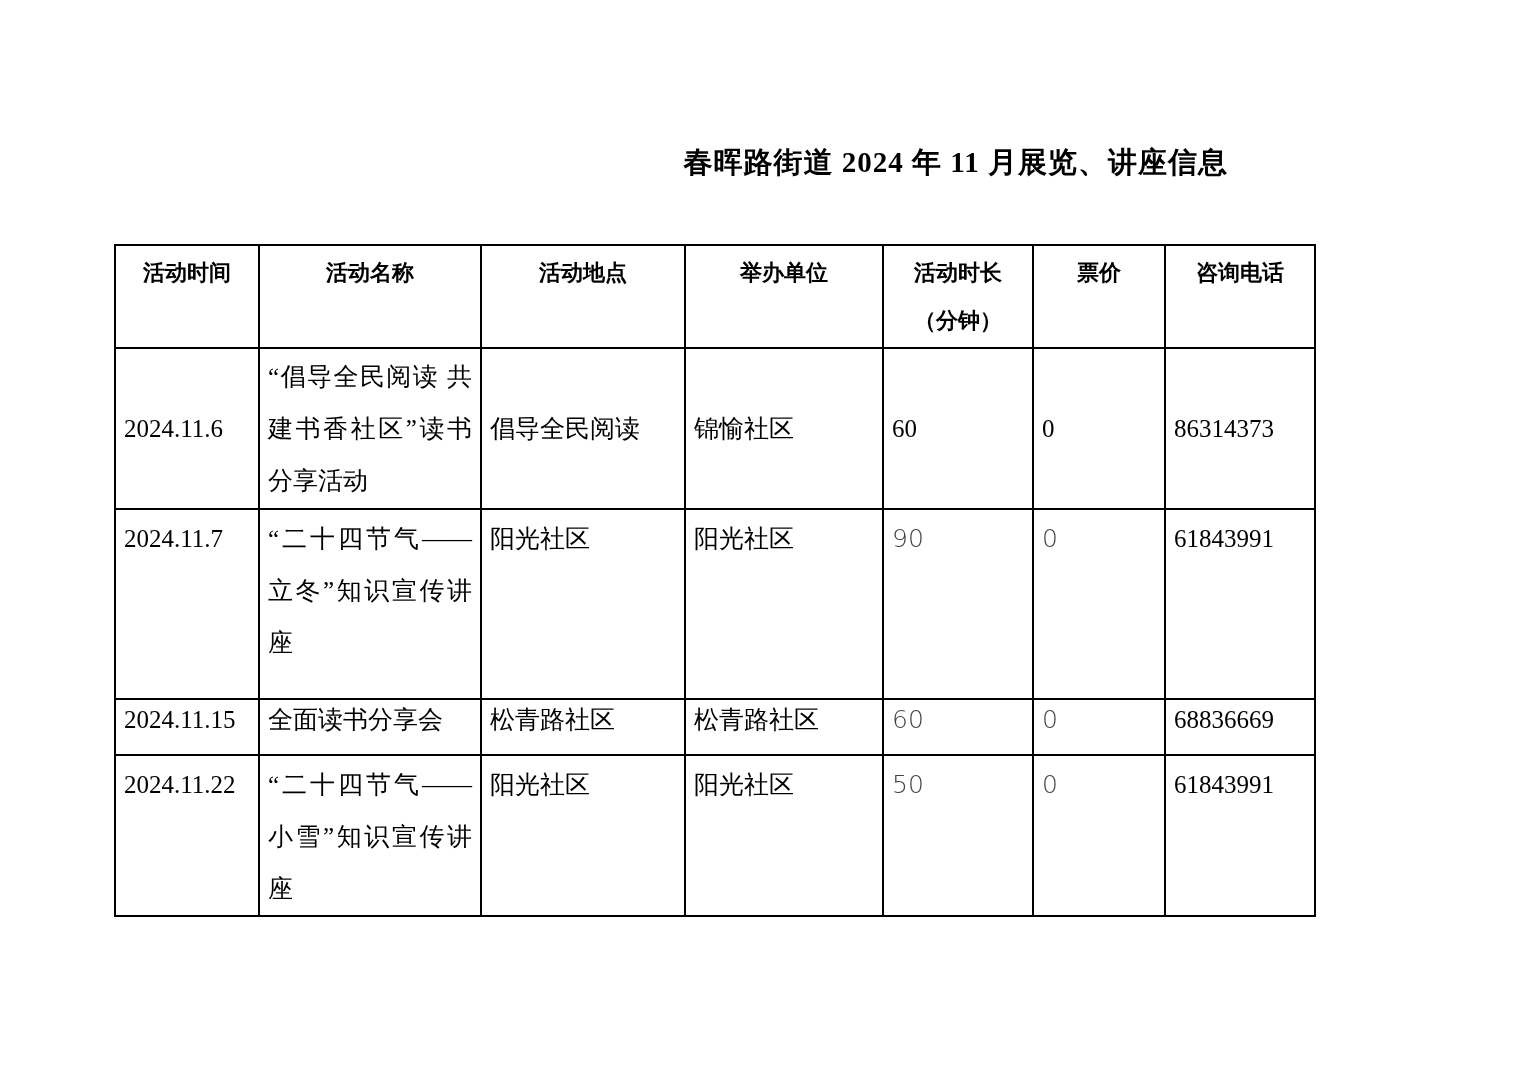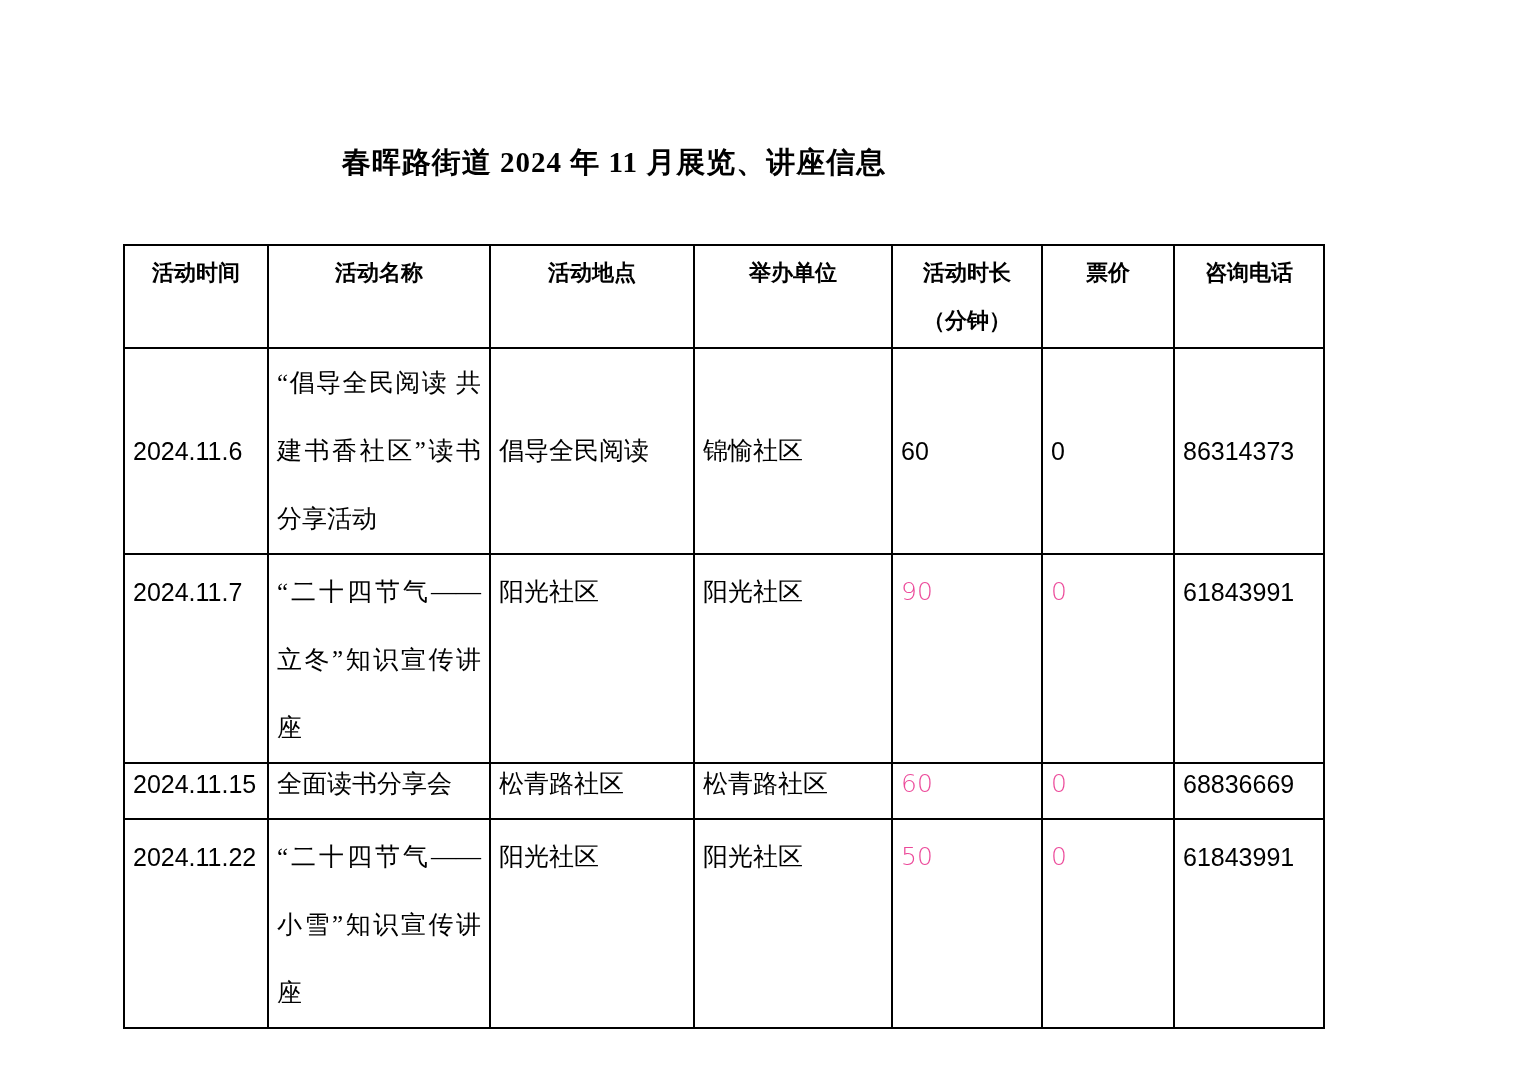--- a/index.html
+++ b/index.html
@@ -7,40 +7,40 @@
     width: 1520px; height: 1074px;
     background: #ffffff;
     position: relative;
     color: #000;
     font-family: "Liberation Serif", serif;
   }
   .doc-title {
     position: absolute;
     top: 143px; left: 0;
     width: 1228px;
-    text-align: center;
+    text-align: right;
     font-family: "Liberation Serif", "DejaVu Serif", serif;
     font-weight: 700;
     font-size: 29px;
     letter-spacing: 1px;
     white-space: pre;
   }
   table.activity-table {
     position: absolute;
-    left: 123px; top: 244px;
+    left: 114px; top: 244px;
     width: 1200px;
     border-collapse: collapse;
     table-layout: fixed;
   }
   td {
     border: 2px solid #000;
     padding: 0 8px;
     overflow: hidden;
     font-size: 25px;
-    line-height: 68px;
+    line-height: 52px;
     vertical-align: top;
   }
   tr.r-header   { height: 103px; }
   tr.r-1        { height: 161px; }
   tr.r-2        { height: 190px; }
   tr.r-short    { height: 56px;  }
   tr.r-4        { height: 156px; }
 
   tr.r-header td {
     font-family: "Liberation Sans", sans-serif;
@@ -48,30 +48,30 @@
     font-size: 22px;
     line-height: 48px;
     text-align: center;
     vertical-align: top;
     padding-top: 3px;
   }
   tr.r-mid td { vertical-align: middle; }
   tr.r-top td { vertical-align: top; padding-top: 3px; }
   tr.r-short td { line-height: 40px; }
 
-  .c-serif { font-family: Liberation Sans, sans-serif; }
+  .c-serif { font-family: Liberation Serif, serif; }
   .c-kai   { font-family: "Liberation Serif", serif; }
   .c-justify {
     text-align: justify;
     text-align-last: left;
   }
   .c-numlight {
     font-family: "DejaVu Sans", sans-serif;
     font-weight: 300;
-    color: #ec4899;
+    color: #404040;
   }
 </style>
 </head>
 <body>
 
 <div class="doc-title">春晖路街道 2024 年 11 月展览、讲座信息</div>
 
 <table class="activity-table">
   <colgroup>
     <col style="width:144px">

